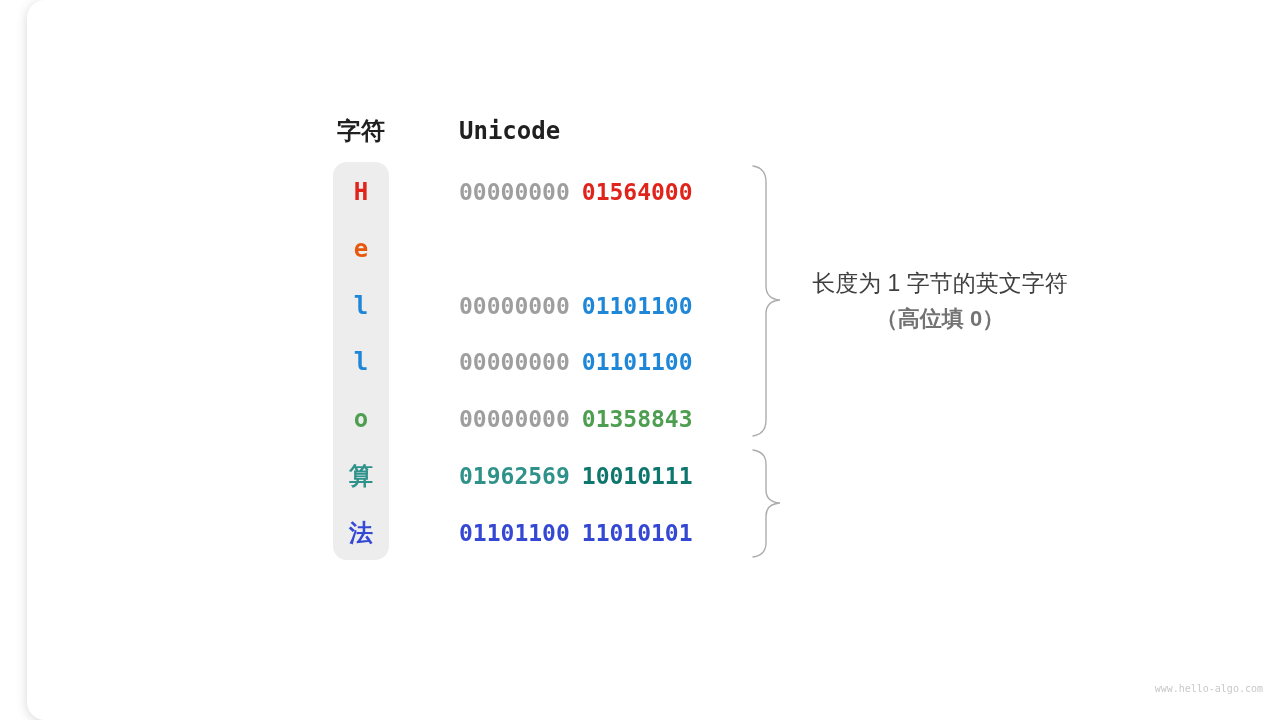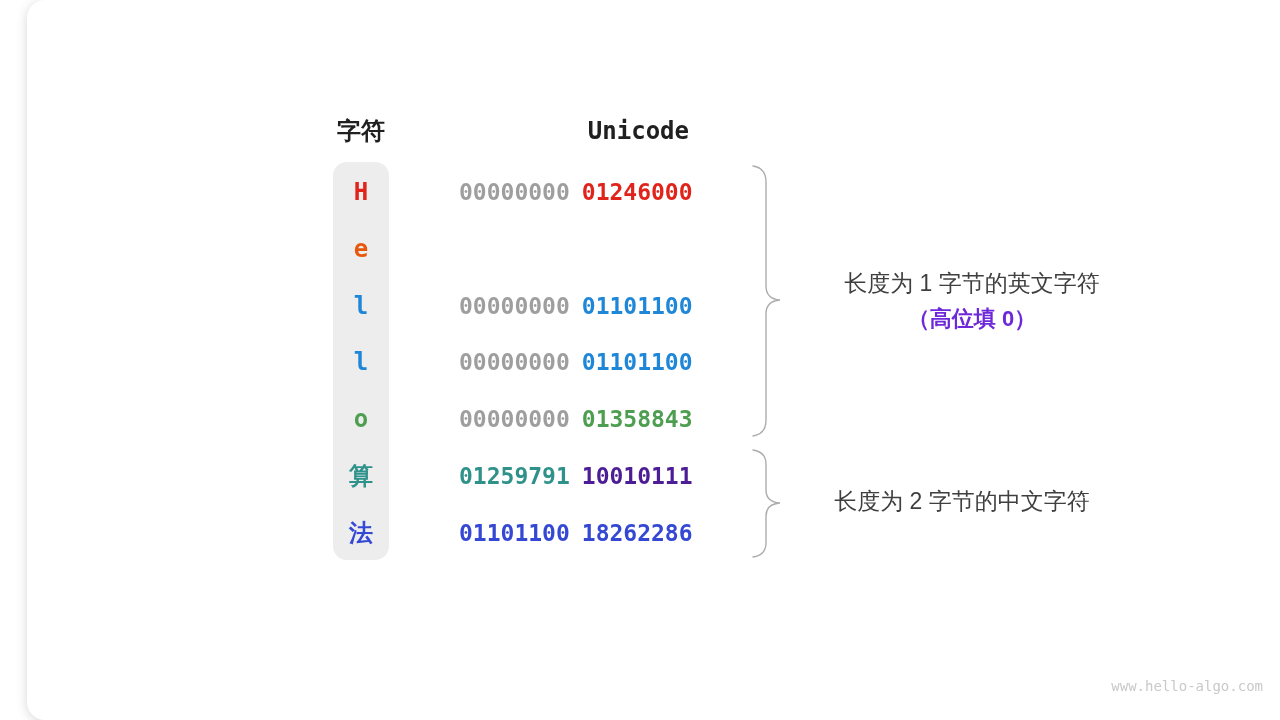--- a/index.html
+++ b/index.html
@@ -22,21 +22,21 @@
     position: absolute;
     top: 116px;
     height: 30px;
     line-height: 30px;
     font-size: 24px;
     font-weight: bold;
     color: #202020;
   }
   .hdr-char { left: 306px; width: 56px; text-align: center; }
   .hdr-unicode {
-    left: 432px; width: 230px; text-align: right;
+    left: 432px; width: 230px; text-align: left;
     font-family: "DejaVu Sans Mono", "Liberation Mono", monospace;
   }
   .char-col-bg {
     position: absolute;
     left: 306px;
     top: 162px;
     width: 56px;
     height: 398px;
     background: #ededed;
     border-radius: 14px;
@@ -68,66 +68,66 @@
   .row .byte1 { margin-right: 12px; }
   .brace-layer {
     position: absolute;
     left: 0; top: 0;
     width: 1280px;
     height: 720px;
     pointer-events: none;
   }
   .anno-1 {
     position: absolute;
-    left: 785px;
+    left: 753px;
     top: 268px;
     width: 320px;
     text-align: center;
     color: #3f3f3f;
     font-size: 23px;
     line-height: 30px;
   }
   .anno-1 .sub {
     margin-top: 6px;
-    color: #6d28d9;
+    color: #737373;
     font-weight: bold;
     font-size: 22px;
   }
   .anno-2 {
     position: absolute;
     left: 775px;
     top: 486px;
     width: 320px;
     text-align: center;
     color: #3f3f3f;
     font-size: 23px;
     line-height: 30px;
   }
   .watermark {
     position: absolute;
     right: 44px;
     bottom: 26px;
     font-family: "DejaVu Sans Mono", "Liberation Mono", monospace;
-    font-size: 14px;
+    font-size: 10px;
     color: #c9c9c9;
   }
 </style>
 </head>
 <body>
 
 <div class="card">
 
   <div class="hdr hdr-char">字符</div>
   <div class="hdr hdr-unicode">Unicode</div>
 
   <div class="char-col-bg"></div>
 
   <div class="row" style="top:176px">
     <span class="char" style="color: rgb(224, 35, 27);">H</span>
-    <span class="bin"><span class="byte1" style="color: rgb(158, 158, 158);">00000000</span><span style="color: rgb(224, 35, 27);">01246000</span></span>
+    <span class="bin"><span class="byte1" style="color: rgb(158, 158, 158);">00000000</span><span style="color: rgb(224, 35, 27);">01564000</span></span>
   </div>
 
   <div class="row" style="top:233px">
     <span class="char" style="color: rgb(232, 87, 14);">e</span>
   </div>
 
   <div class="row" style="top:290px">
     <span class="char" style="color: rgb(31, 135, 216);">l</span>
     <span class="bin"><span class="byte1" style="color: rgb(158, 158, 158);">00000000</span><span style="color: rgb(31, 135, 216);">01101100</span></span>
   </div>
@@ -137,35 +137,34 @@
     <span class="bin"><span class="byte1" style="color: rgb(158, 158, 158);">00000000</span><span style="color: rgb(31, 135, 216);">01101100</span></span>
   </div>
 
   <div class="row" style="top:403px">
     <span class="char" style="color: rgb(77, 158, 80);">o</span>
     <span class="bin"><span class="byte1" style="color: rgb(158, 158, 158);">00000000</span><span style="color: rgb(77, 158, 80);">01358843</span></span>
   </div>
 
   <div class="row" style="top:460px">
     <span class="char" style="color: rgb(47, 146, 138);">算</span>
-    <span class="bin"><span class="byte1" style="color: rgb(47, 146, 138);">01259791</span><span style="color: #4c1d95;">10010111</span></span>
+    <span class="bin"><span class="byte1" style="color: rgb(47, 146, 138);">01962569</span><span style="color: #0f766e;">10010111</span></span>
   </div>
 
   <div class="row" style="top:517px">
     <span class="char" style="color: rgb(53, 72, 212);">法</span>
-    <span class="bin"><span class="byte1" style="color: rgb(53, 72, 212);">01101100</span><span style="color: rgb(53, 72, 212);">18262286</span></span>
+    <span class="bin"><span class="byte1" style="color: rgb(53, 72, 212);">01101100</span><span style="color: rgb(53, 72, 212);">11010101</span></span>
   </div>
 
   <svg class="brace-layer" viewBox="0 0 1280 720">
     <path d="M 726 166 Q 739 168 739 182 L 739 286 Q 739 299 753 300 Q 739 301 739 314 L 739 420 Q 739 434 726 436" fill="none" stroke="#adadad" stroke-width="1.4" stroke-linecap="round"></path>
     <path d="M 726 450 Q 739 452 739 464 L 739 490 Q 739 502 753 503 Q 739 504 739 516 L 739 543 Q 739 555 726 557" fill="none" stroke="#adadad" stroke-width="1.4" stroke-linecap="round"></path>
   </svg>
 
   <div class="anno-1">
     <div>长度为 1 字节的英文字符</div>
     <div class="sub">（高位填 0）</div>
   </div>
 
-  <div class="anno-2">长度为 2 字节的中文字符</div>
 
   <div class="watermark">www.hello-algo.com</div>
 
 </div>
 
 </body></html>

